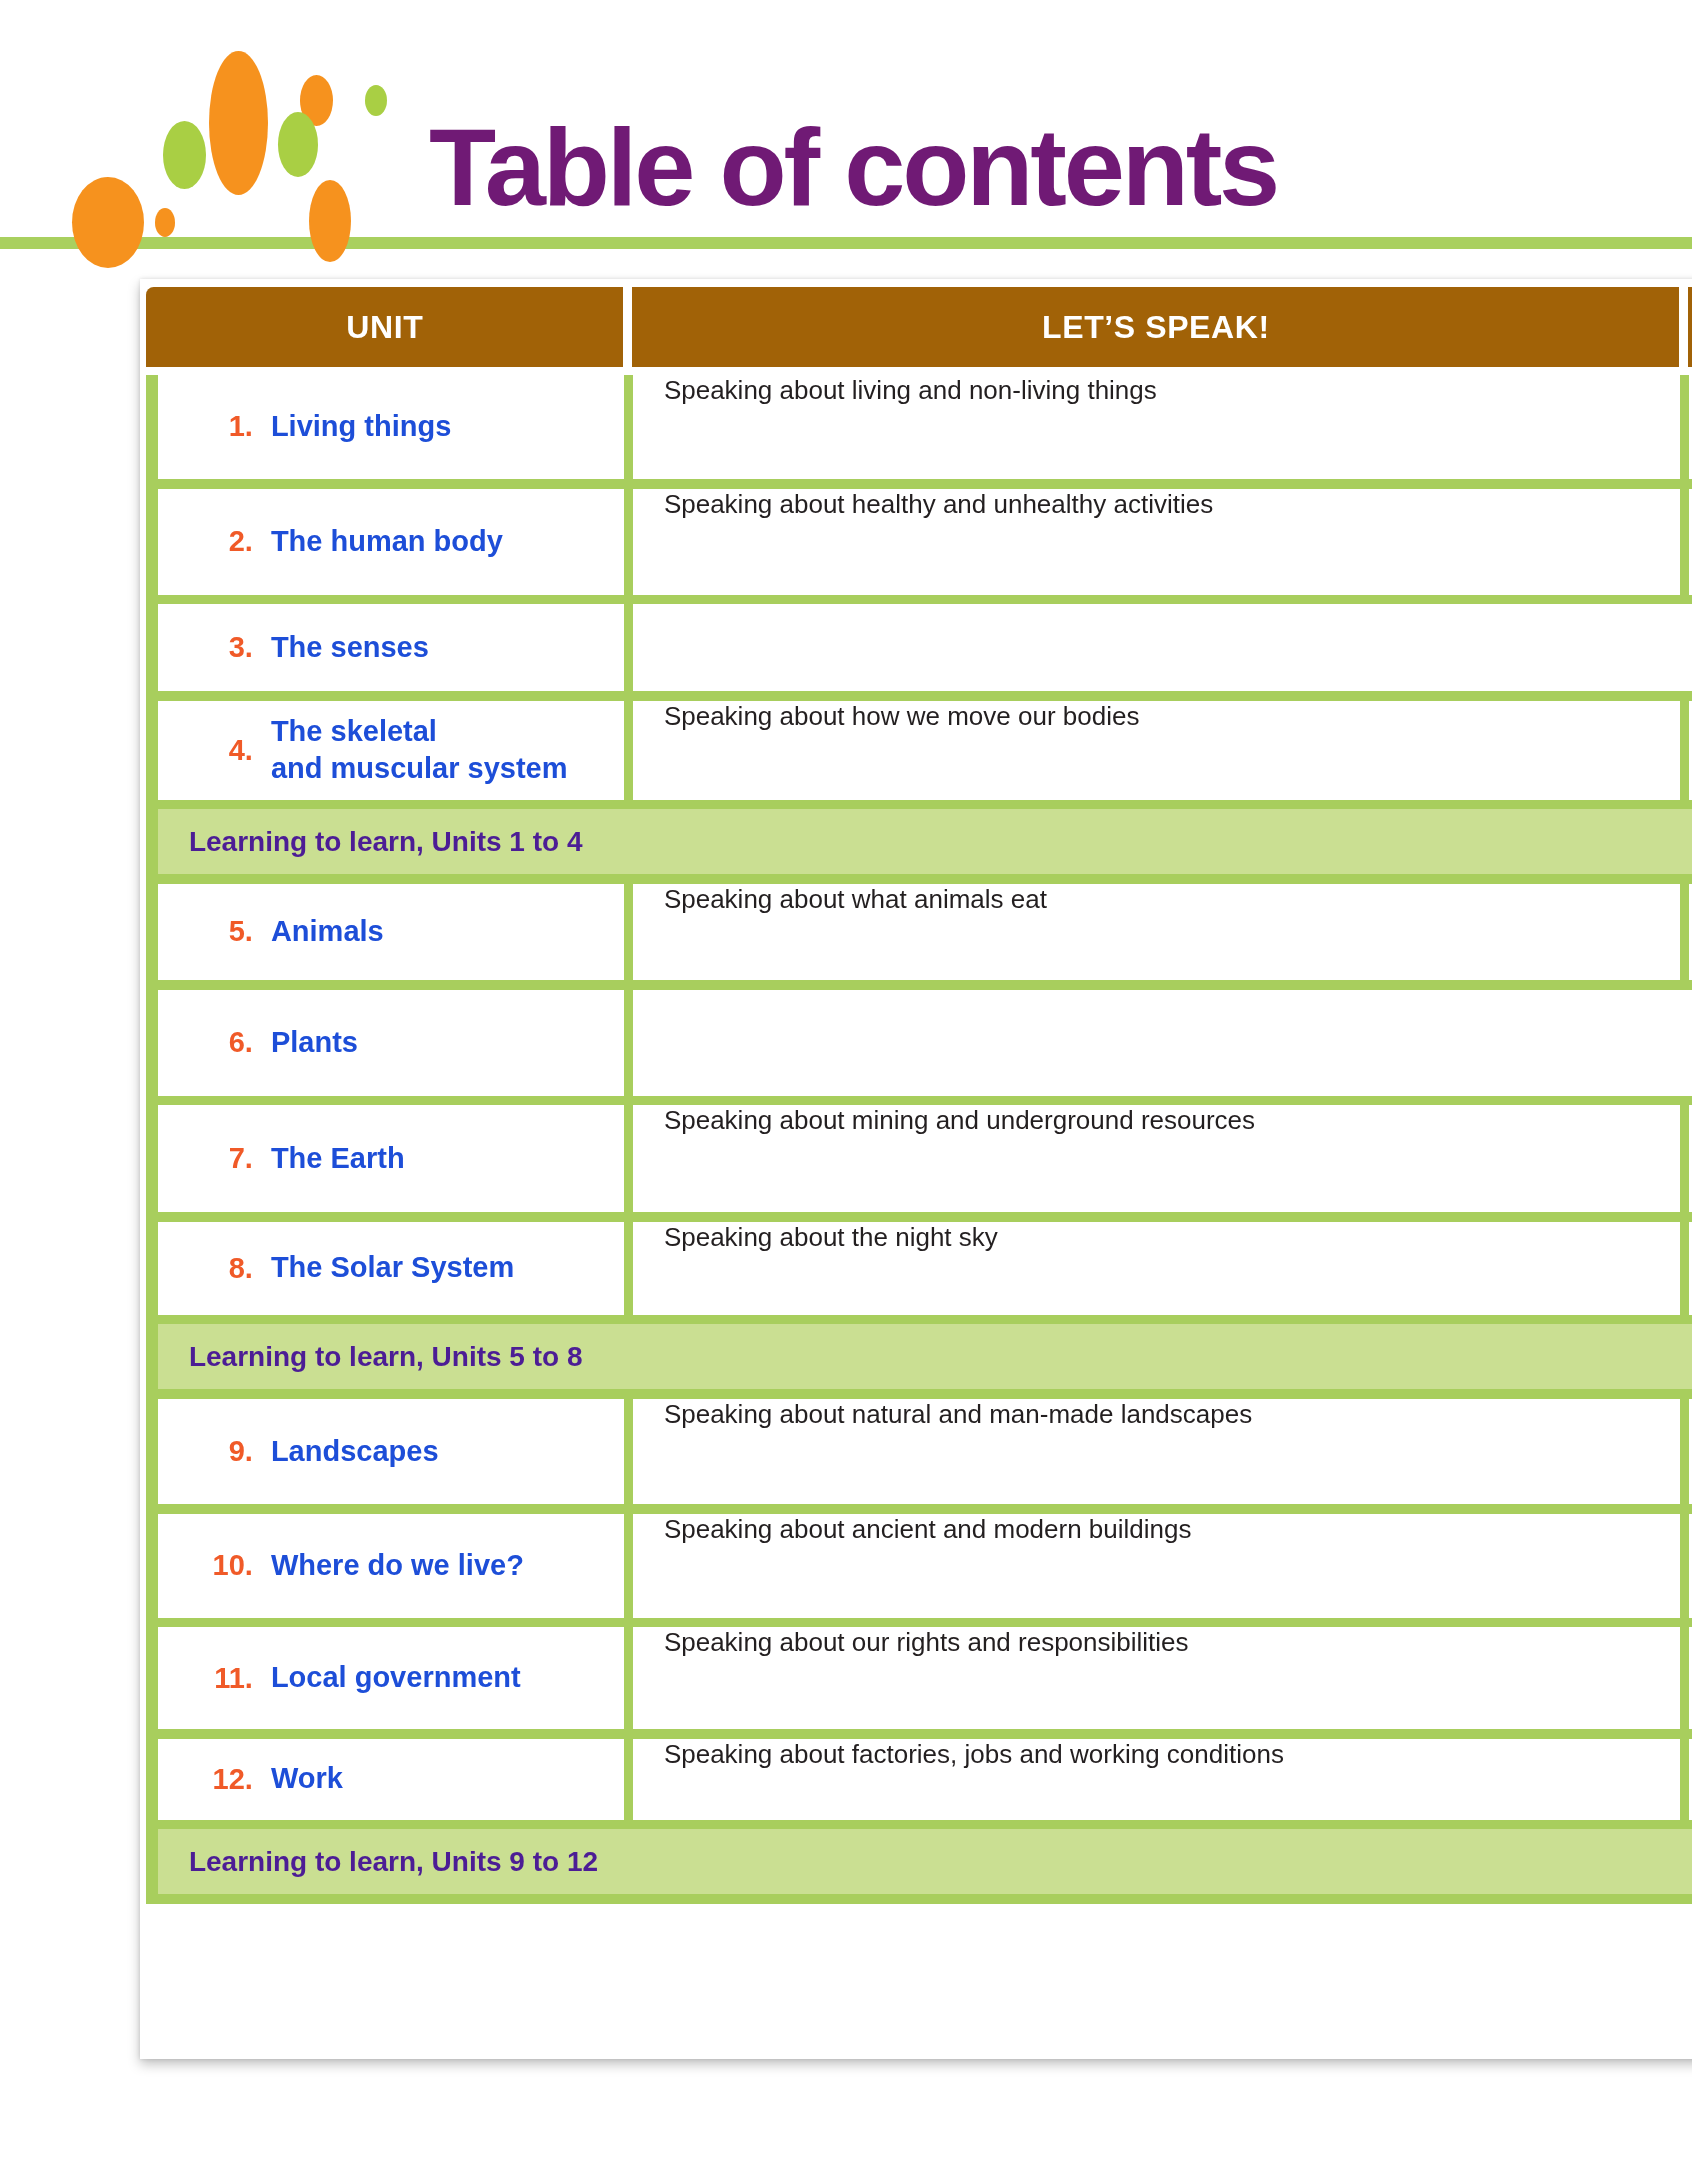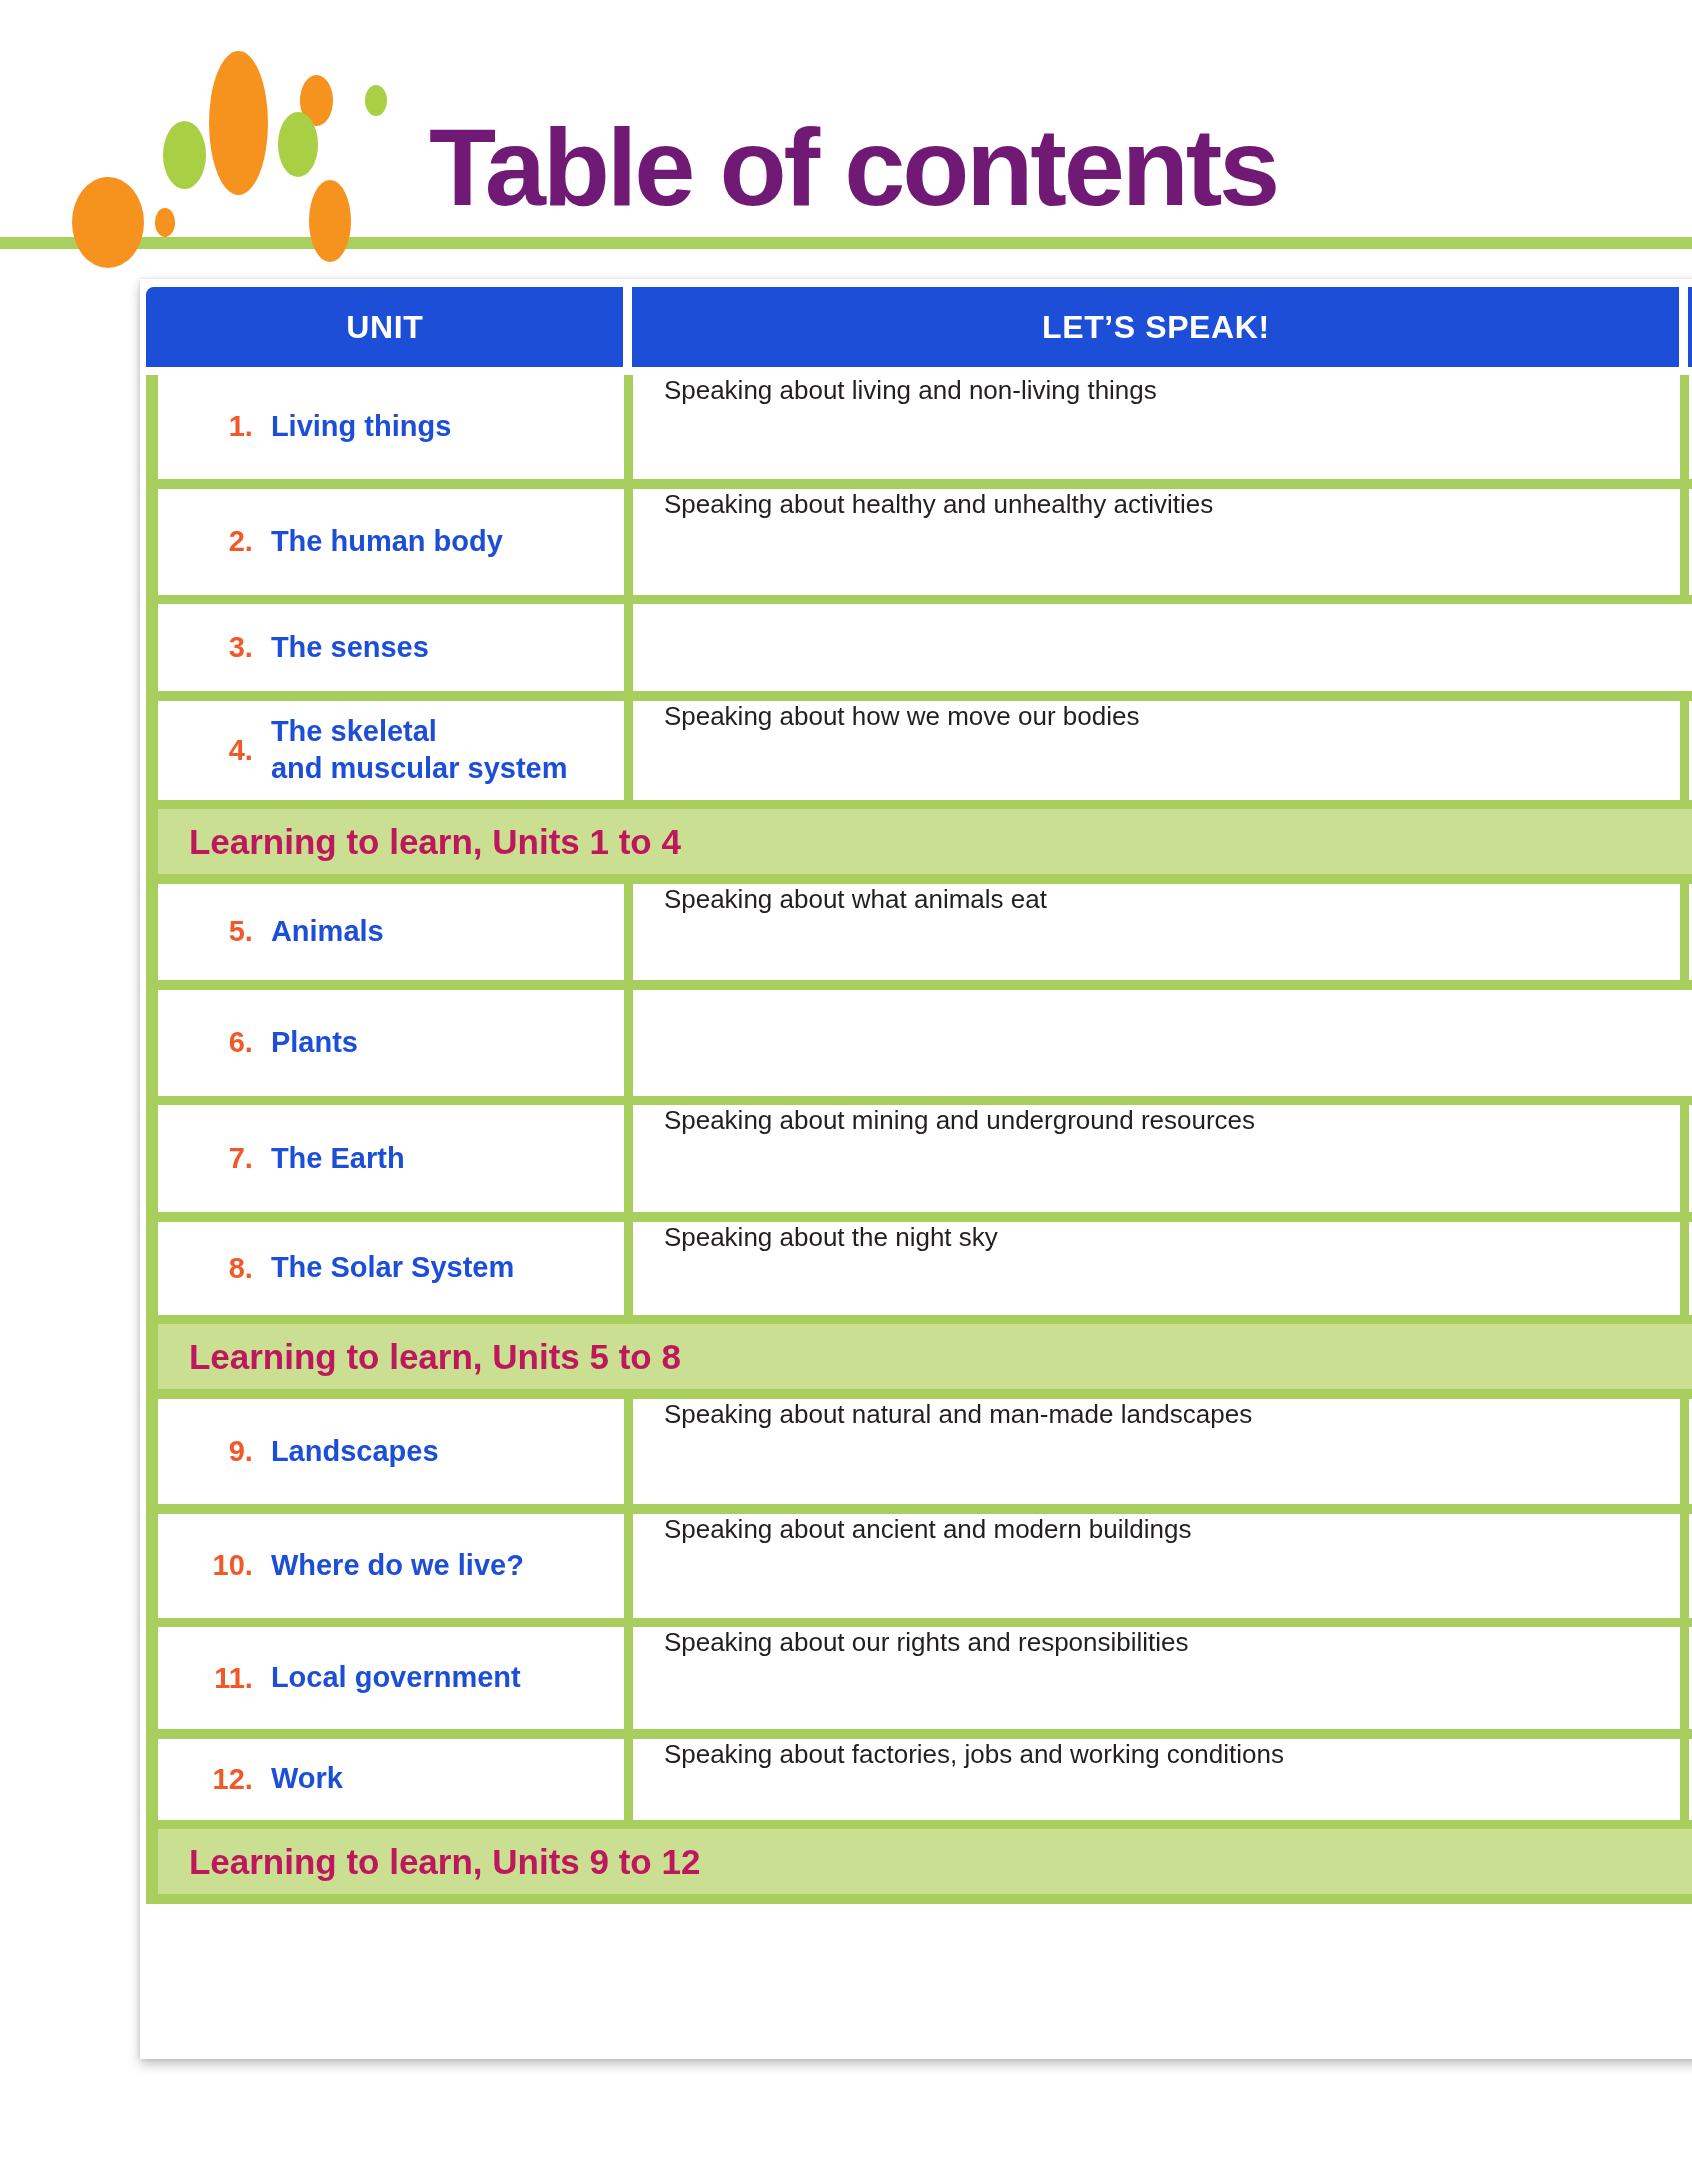--- a/index.html
+++ b/index.html
@@ -41,21 +41,21 @@
     width:1596px;height:1780px;
     background:#ffffff;box-sizing:border-box;
     padding:8.3px 0 0 6.4px;
     box-shadow:0 6.4px 11.5px rgba(0,0,0,.25),0 0 3.8px rgba(0,0,0,.12);
     z-index:2;
   }
 
   
   .thead{display:flex;height:80px;}
   .hcell{
-    background:#1d4ed8;display:flex;align-items:center;justify-content:center;
+    background:#a16207;display:flex;align-items:center;justify-content:center;
   }
   .hc1{width:477px;border-radius:7.7px 0 0 0;}
   .hc2{width:1047px;}
   .hc3{flex:1;}
   .hgap{width:9px;background:#ffffff;}
   .hlabel{
     color:#ffffff;font-weight:bold;font-size:32px;letter-spacing:0.6px;
     white-space:nowrap;
   }
 
@@ -79,21 +79,21 @@
     line-height:1.3;
   }
   .unit-name .l2{display:block;}
   .speak{
     padding-left:31px;font-size:26px;color:#231f20;
   }
   .band{
     background:#cadf92;display:flex;align-items:center;
   }
   .band-label{
-    padding-left:31px;font-weight:bold;font-size:35px;color:#be185d;
+    padding-left:31px;font-weight:bold;font-size:28px;color:#4c1d95;
   }
 </style>
 </head>
 <body>
 
 <div>
   <div class="dot orange d1"></div>
   <div class="dot orange d2"></div>
   <div class="dot green d3"></div>
   <div class="dot green d4"></div>

